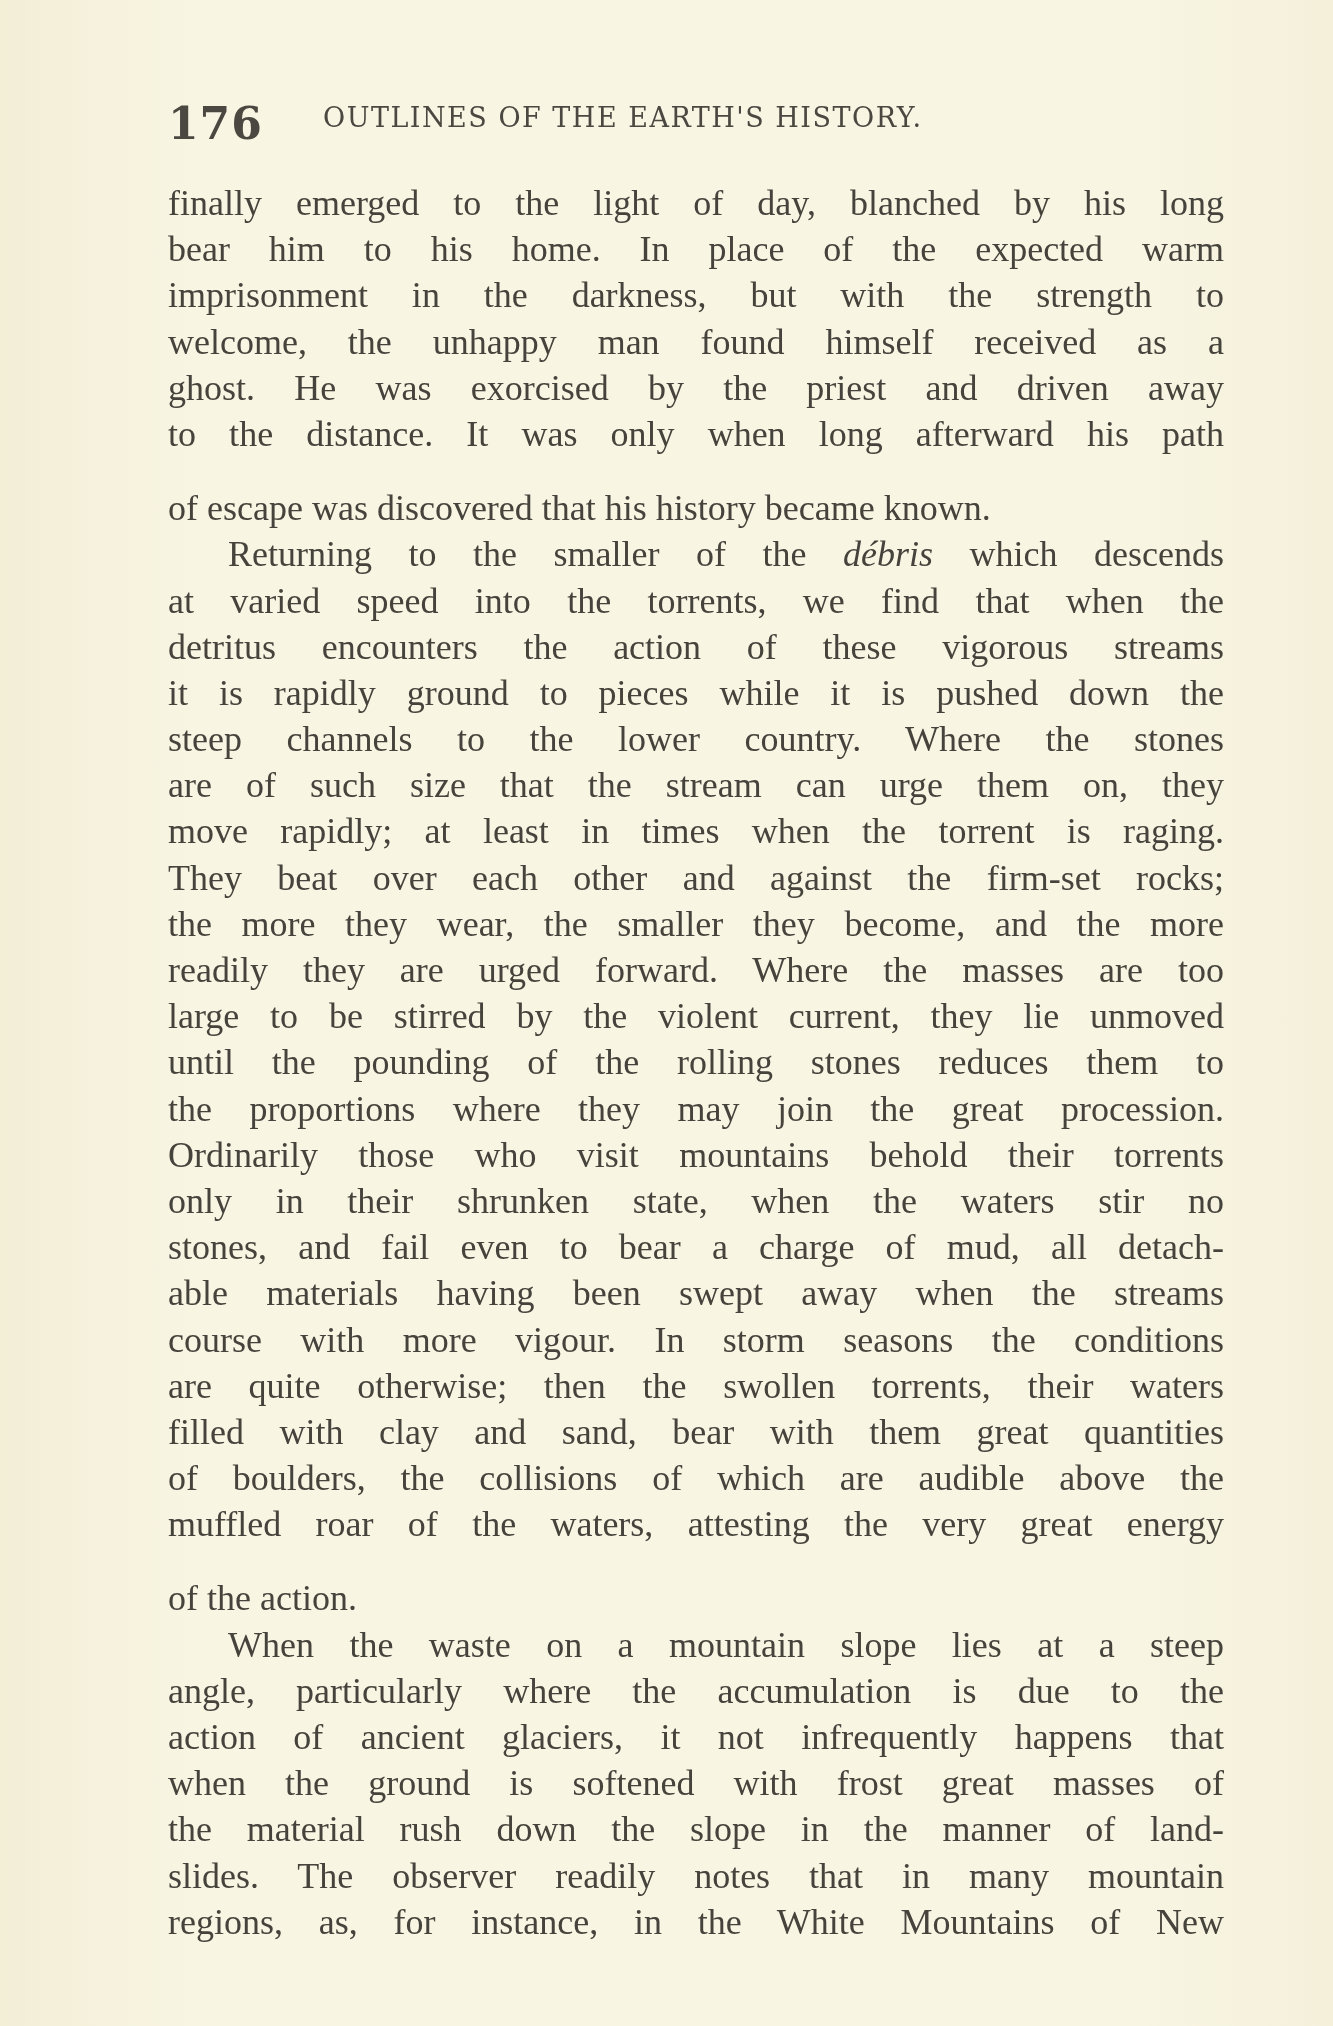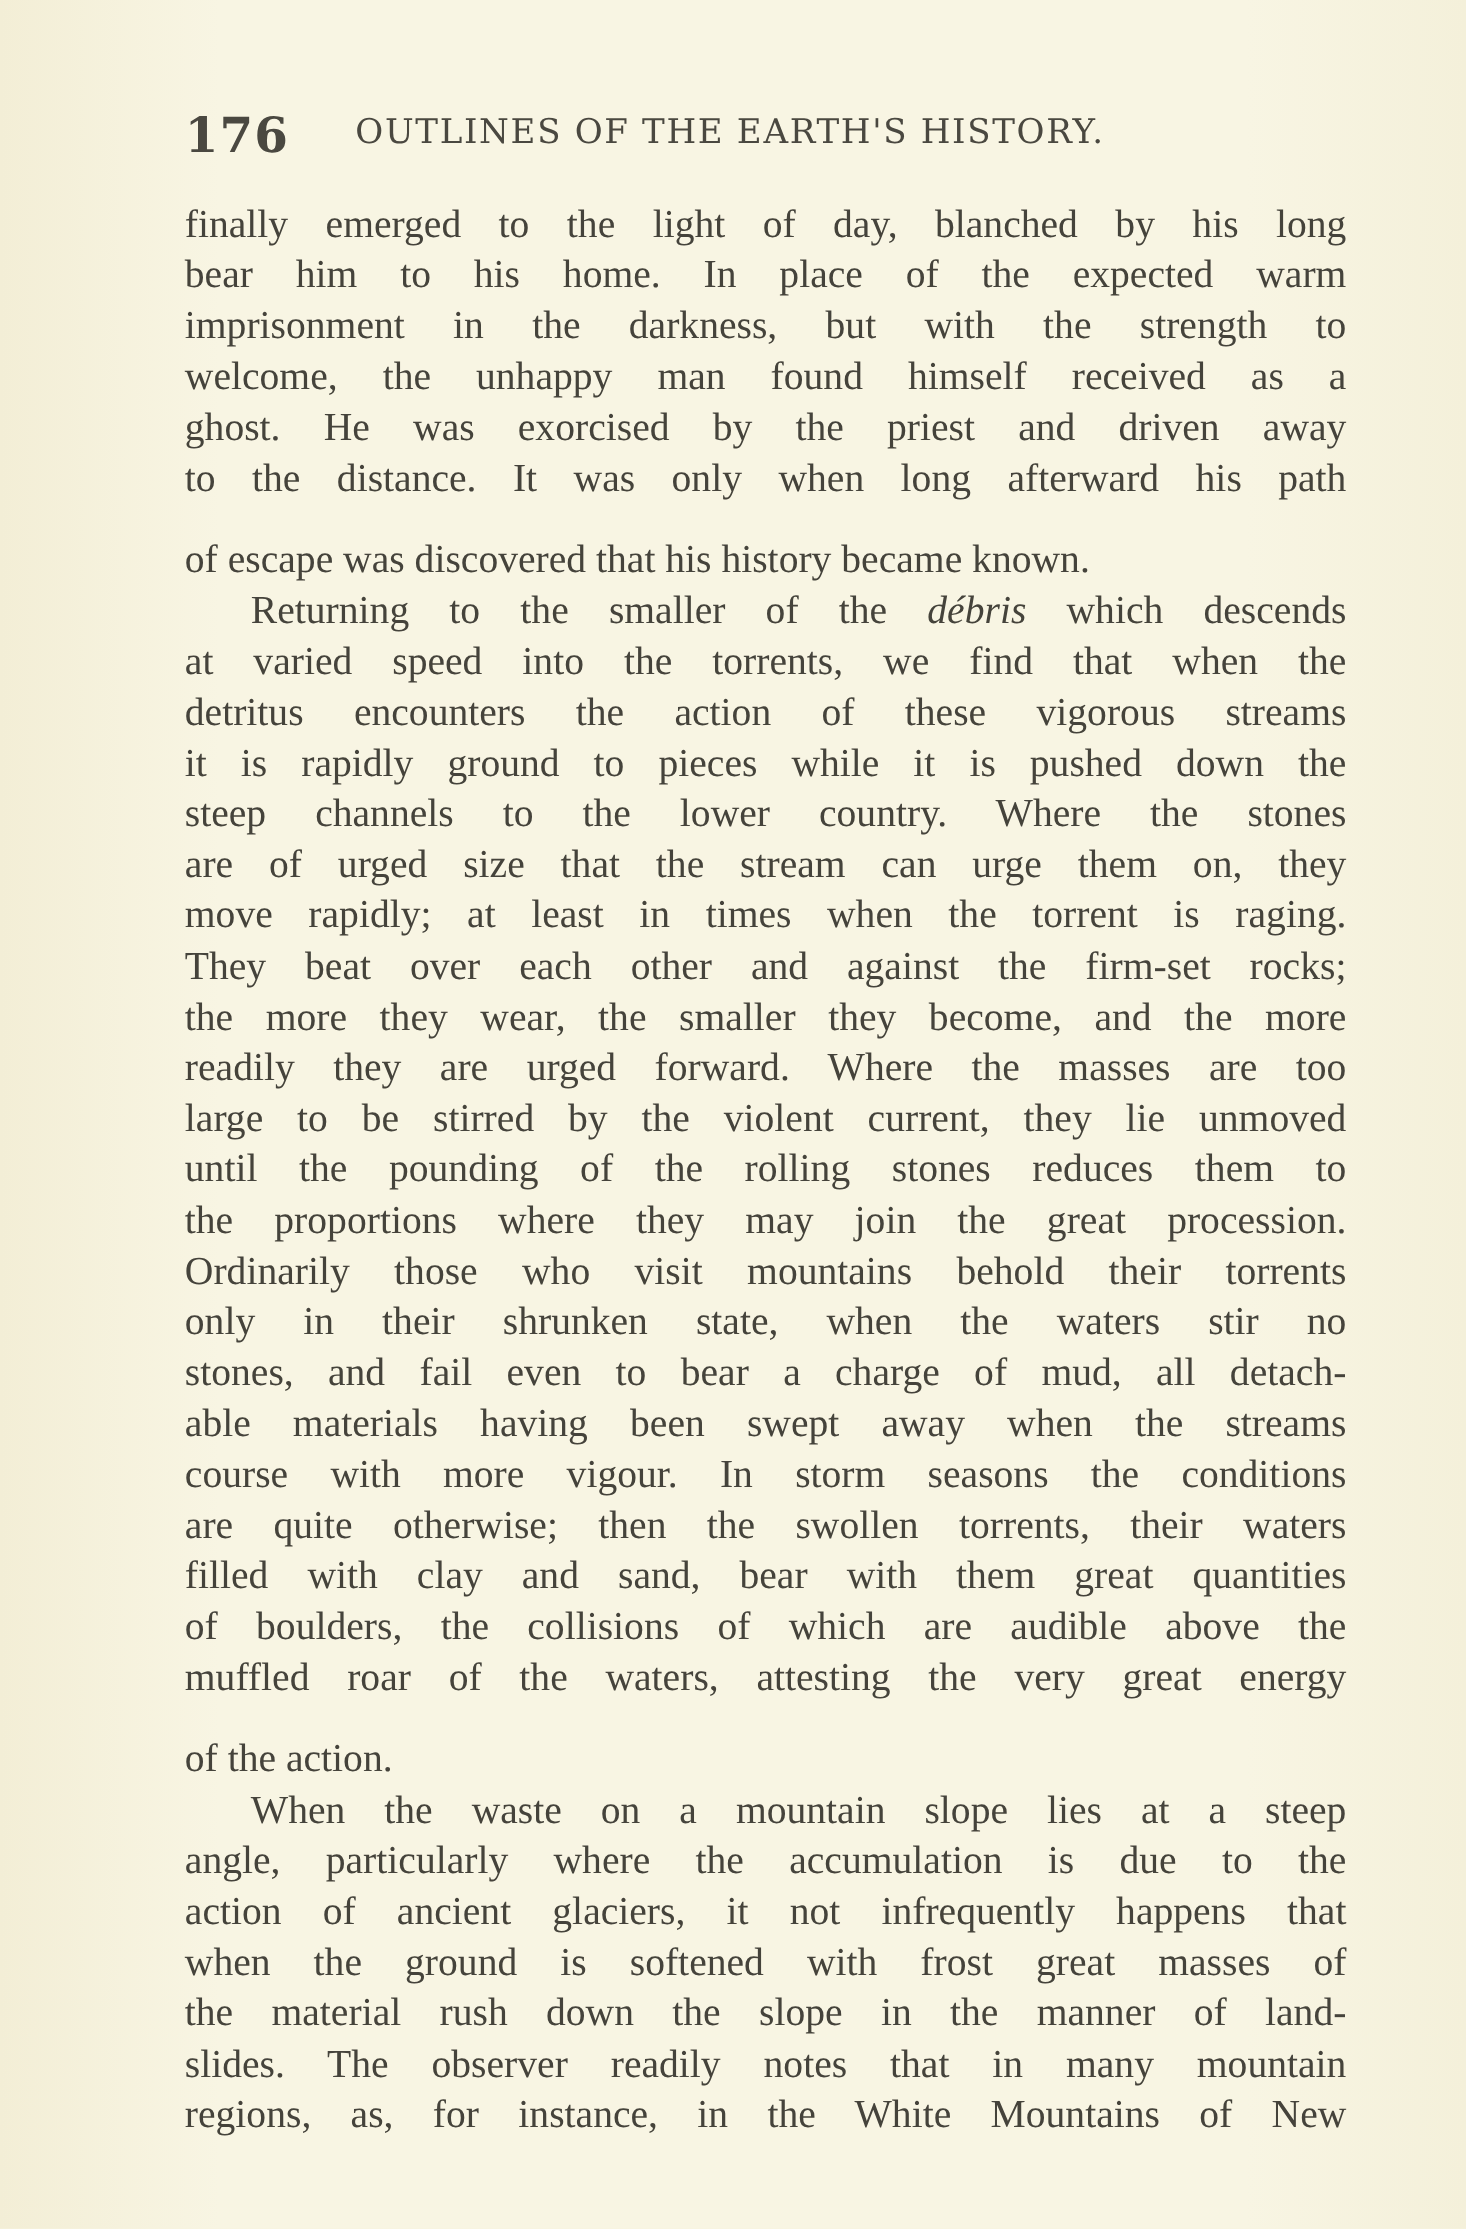--- a/index.html
+++ b/index.html
@@ -17,21 +17,21 @@
     position: absolute; left: 168px; top: 96px; width: 920px; height: 50px;
     font-family: "DejaVu Serif", "Liberation Serif", serif;
     color: #4a4840;
   }
   .page-number {
     position: absolute; left: 0; top: 2px;
     font-size: 44px; letter-spacing: 1px; font-weight: bold;
   }
   .running-head {
     position: absolute; left: 155px; top: 6px;
-    font-size: 31px; letter-spacing: 1.5px;
+    font-size: 27px; letter-spacing: 1.5px;
   }
   .body-text {
     position: absolute; left: 168px; top: 180px; width: 1056px;
     font-family: "Liberation Serif", "DejaVu Serif", serif;
     font-size: 36px;
     line-height: 46.2px;
     color: #45433b;
     text-align: justify;
   }
   .line {
@@ -58,21 +58,21 @@
       <span class="line">imprisonment in the darkness, but with the strength to</span>
       <span class="line">welcome, the unhappy man found himself received as a</span>
       <span class="line">ghost.  He was exorcised by the priest and driven away</span>
       <span class="line">to the distance.  It was only when long afterward his path</span>
       <span class="line last">of escape was discovered that his history became known.</span>
       <span class="line indent"><span>Returning to the smaller of the </span><span class="em">débris</span><span> which descends</span></span>
       <span class="line">at varied speed into the torrents, we find that when the</span>
       <span class="line">detritus encounters the action of these vigorous streams</span>
       <span class="line">it is rapidly ground to pieces while it is pushed down the</span>
       <span class="line">steep channels to the lower country.  Where the stones</span>
-      <span class="line">are of urged size that the stream can urge them on, they</span>
+      <span class="line">are of such size that the stream can urge them on, they</span>
       <span class="line">move rapidly; at least in times when the torrent is raging.</span>
       <span class="line">They beat over each other and against the firm-set rocks;</span>
       <span class="line">the more they wear, the smaller they become, and the more</span>
       <span class="line">readily they are urged forward.  Where the masses are too</span>
       <span class="line">large to be stirred by the violent current, they lie unmoved</span>
       <span class="line">until the pounding of the rolling stones reduces them to</span>
       <span class="line">the proportions where they may join the great procession.</span>
       <span class="line">Ordinarily those who visit mountains behold their torrents</span>
       <span class="line">only in their shrunken state, when the waters stir no</span>
       <span class="line">stones, and fail even to bear a charge of mud, all detach-</span>

